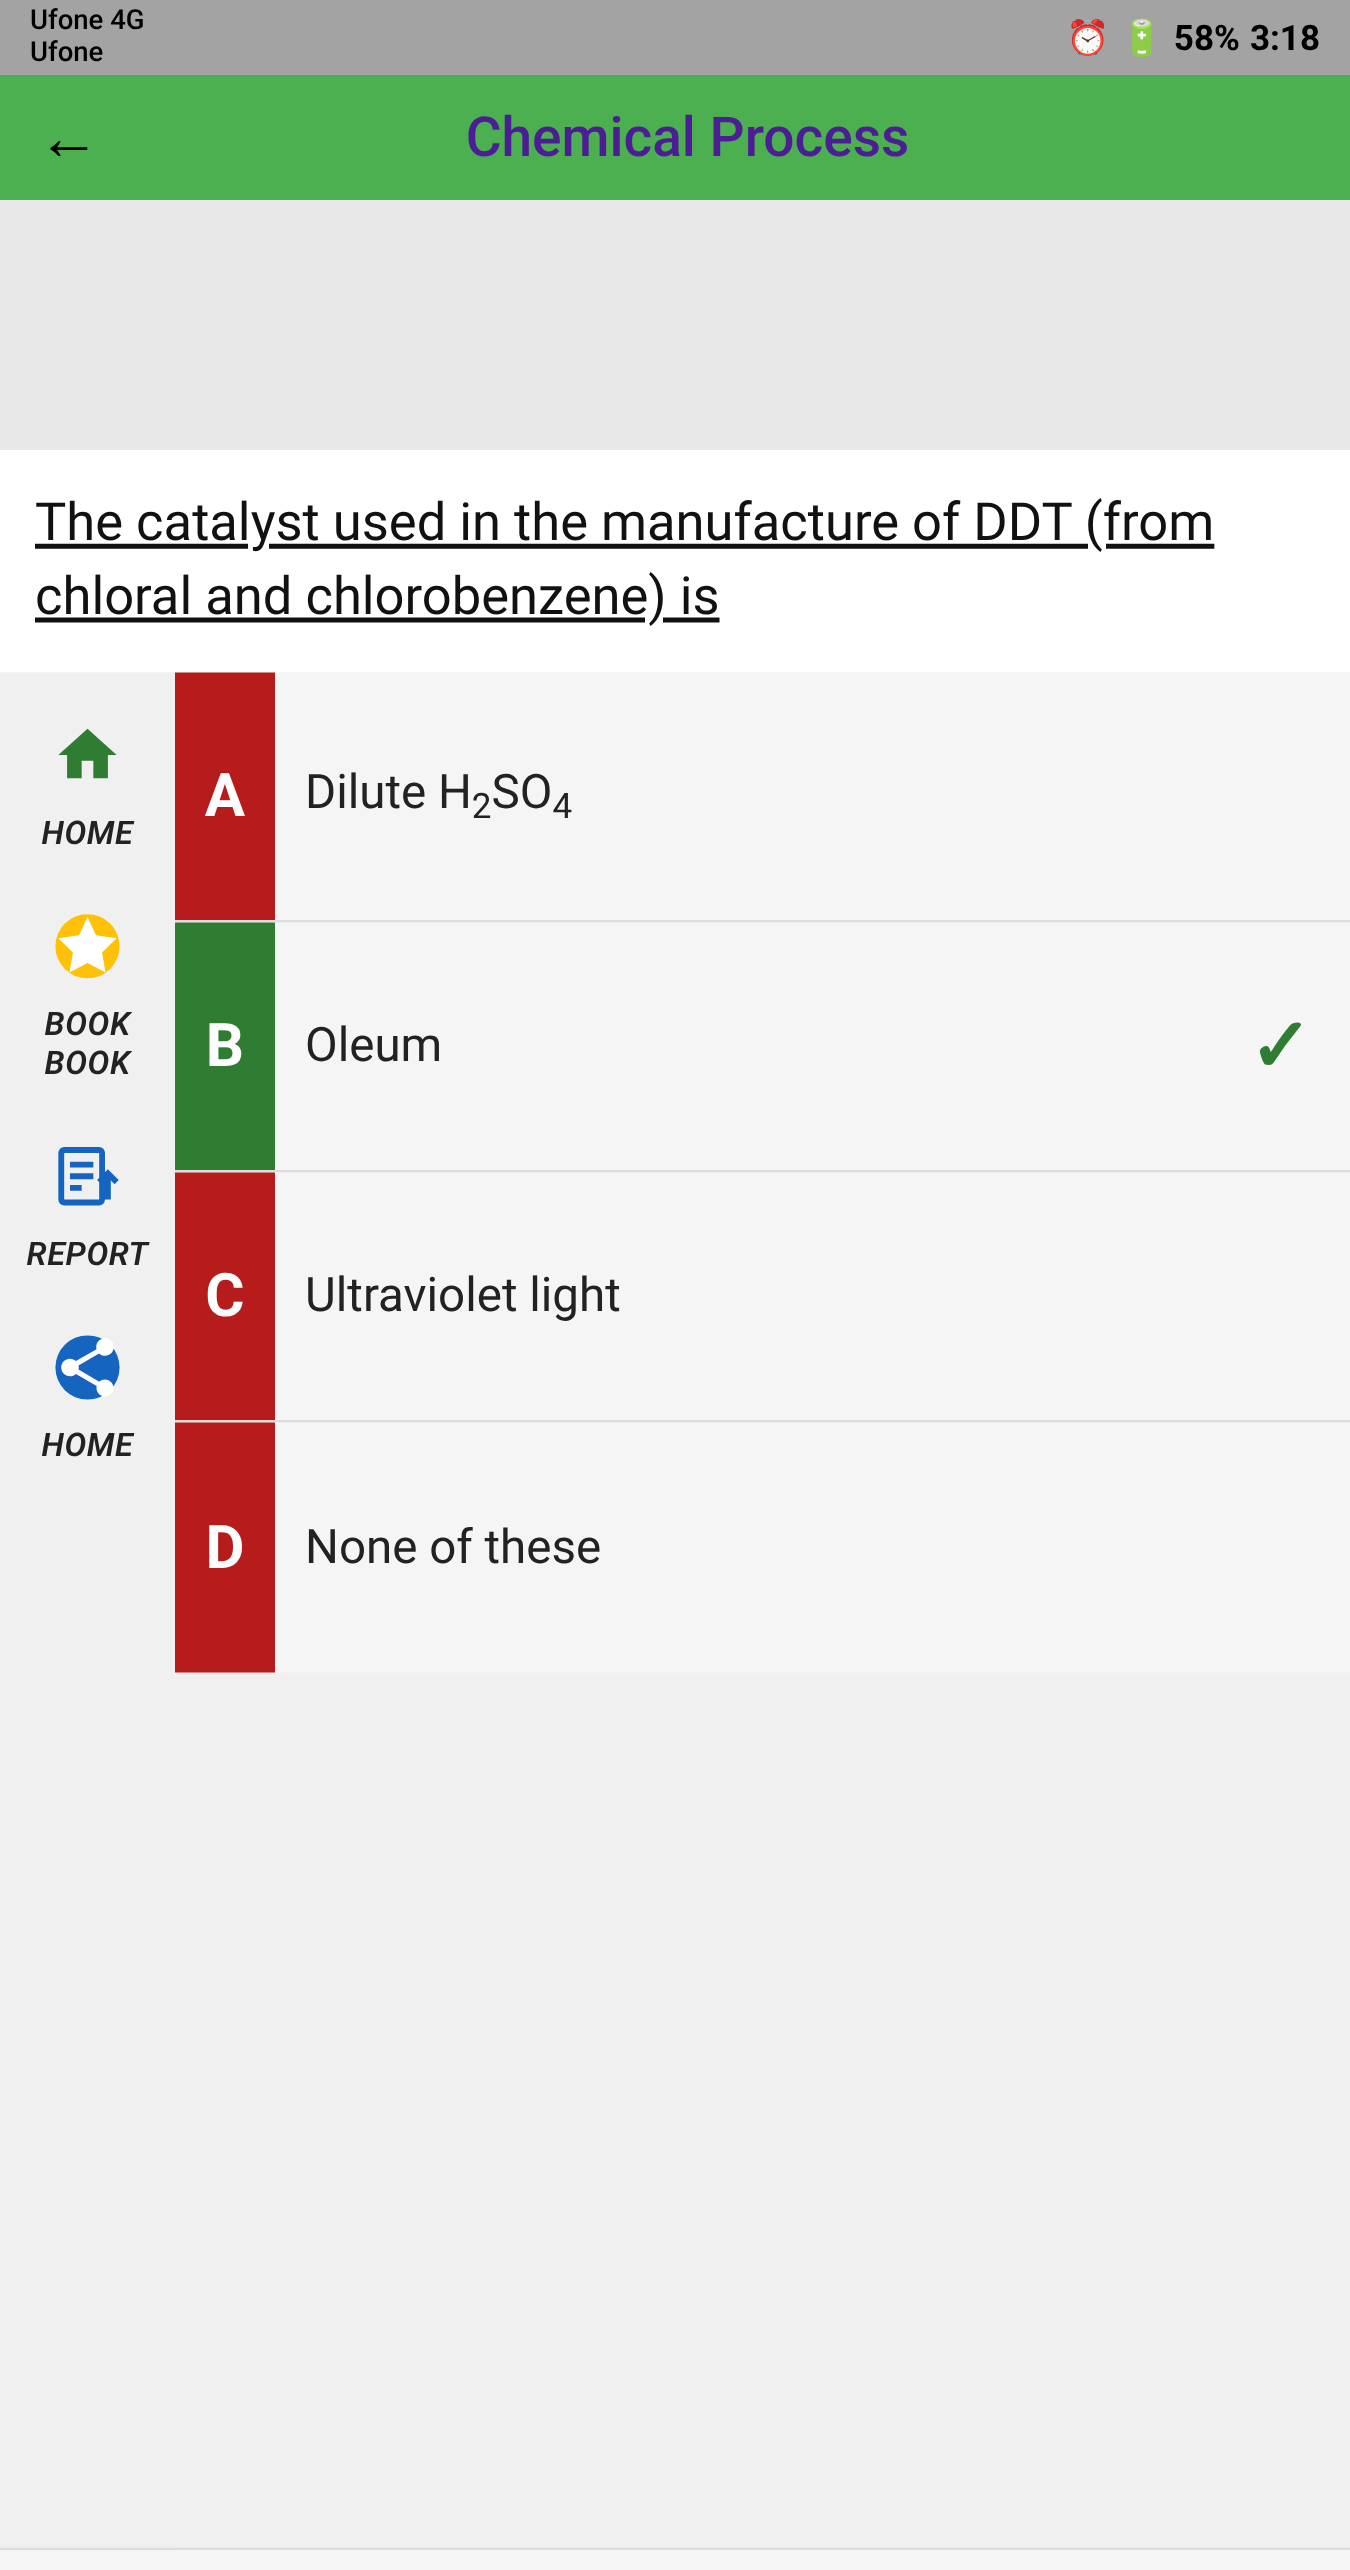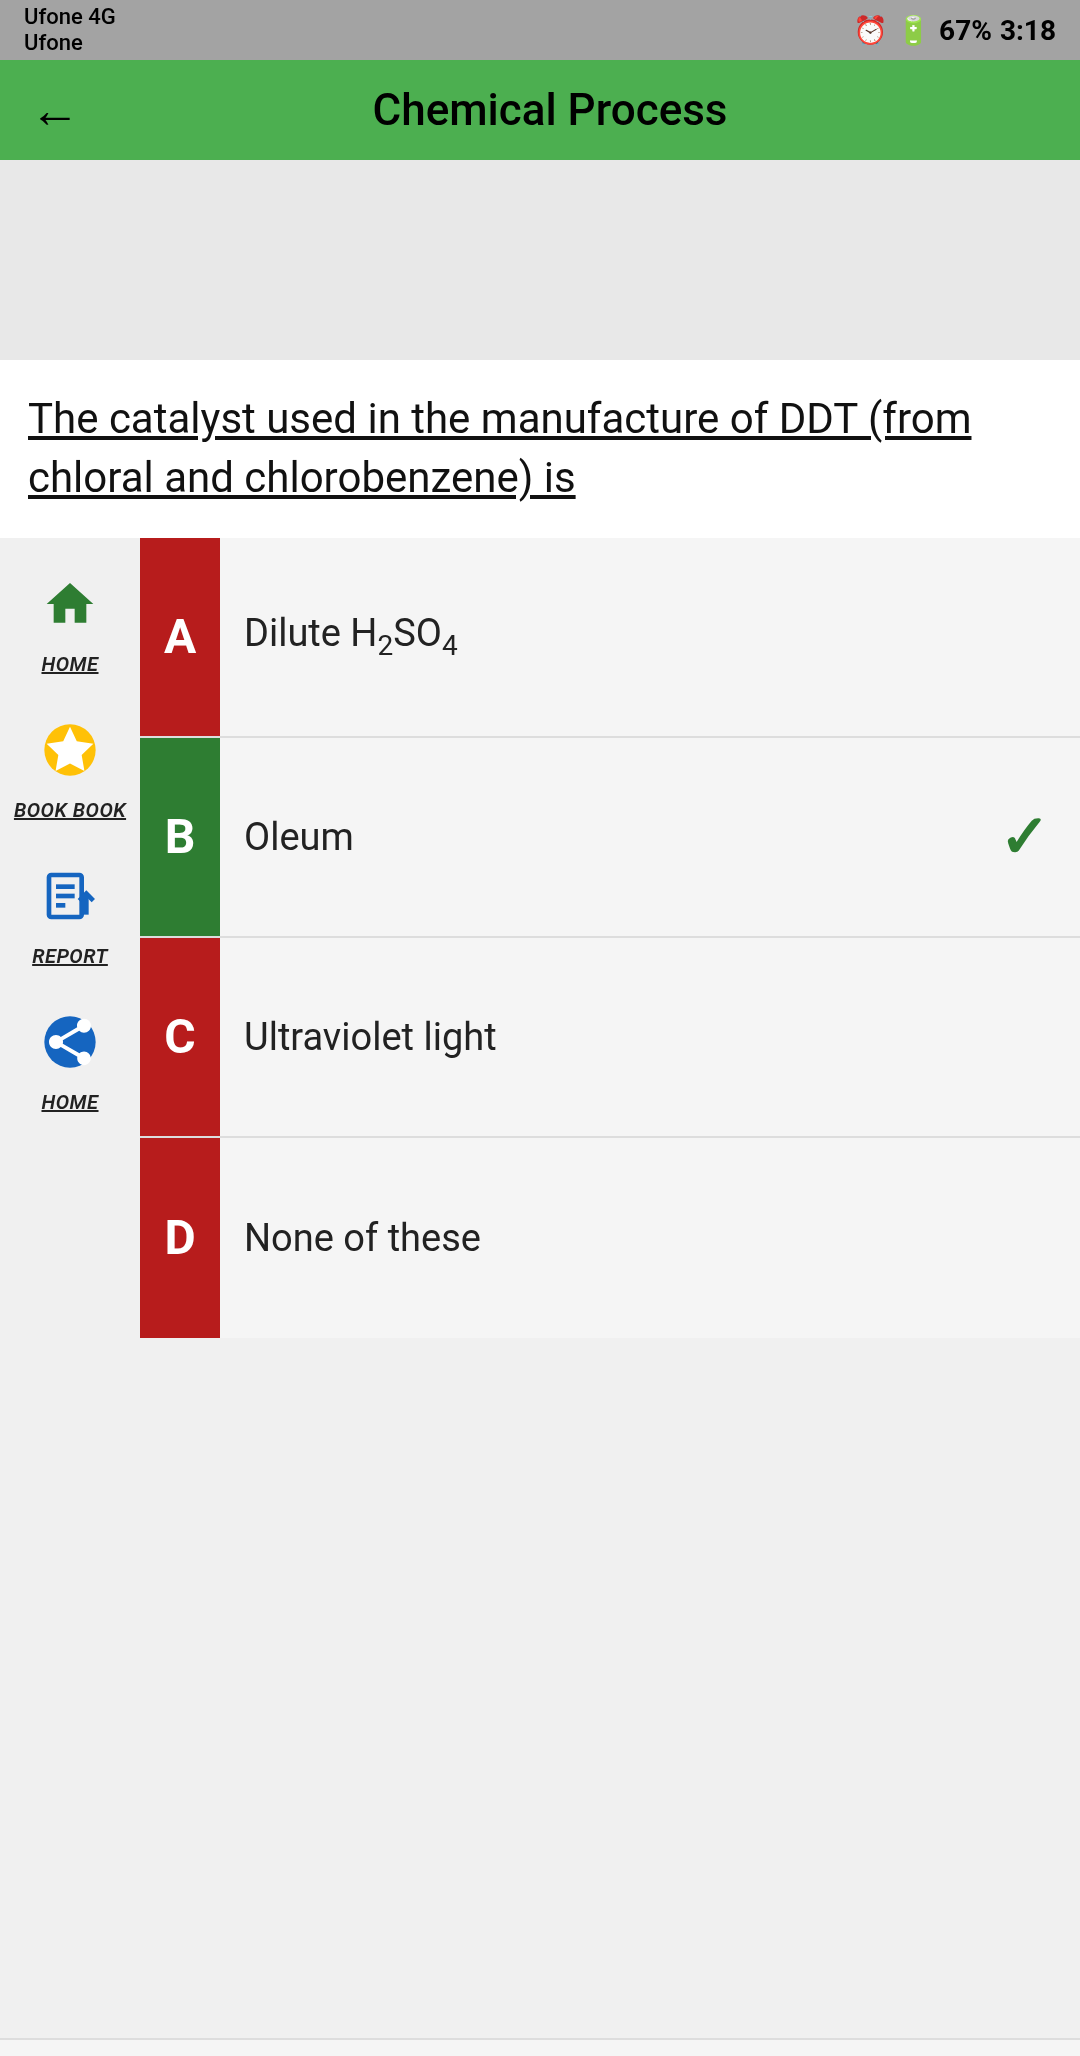--- a/index.html
+++ b/index.html
@@ -43,21 +43,21 @@
       font-size: 50px;
       color: #000;
       cursor: pointer;
       text-decoration: none;
     }
     .top-bar-title {
       flex: 1;
       text-align: center;
       font-size: 44px;
       font-weight: 500;
-      color: #000000;
+      color: #4c1d95;
       padding-right: 50px;
     }
 
     
     .ad-banner {
       width: 100%;
       height: 200px;
       background: #e8e8e8;
     }
 
@@ -100,27 +100,26 @@
       cursor: pointer;
       padding: 18px 0;
       width: 100%;
       text-align: center;
     }
     .sidebar-icon {
       font-size: 56px;
       margin-bottom: 6px;
     }
     .sidebar-label {
-      font-size: 20px;
+      font-size: 26px;
       font-weight: 600;
       color: #222;
       line-height: 1.2;
       letter-spacing: 0.5px;
       font-style: italic;
-      text-decoration: underline;
     }
 
     
     .options-area {
       flex: 1;
       display: flex;
       flex-direction: column;
     }
 
     .option-row {
@@ -193,21 +192,21 @@
 <body>
 
 <div class="status-bar">
   <div class="status-left">
     <span>Ufone 4G</span>
     <span>Ufone</span>
   </div>
   <div class="status-right">
     <span>⏰</span>
     <span>🔋</span>
-    <span><span>67</span>%</span>
+    <span><span>58</span>%</span>
     <span>3:18</span>
   </div>
 </div>
 
 <div class="top-bar">
   <span class="back-arrow">←</span>
   <span class="top-bar-title">Chemical Process</span>
 </div>
 
 <div class="ad-banner"></div>

